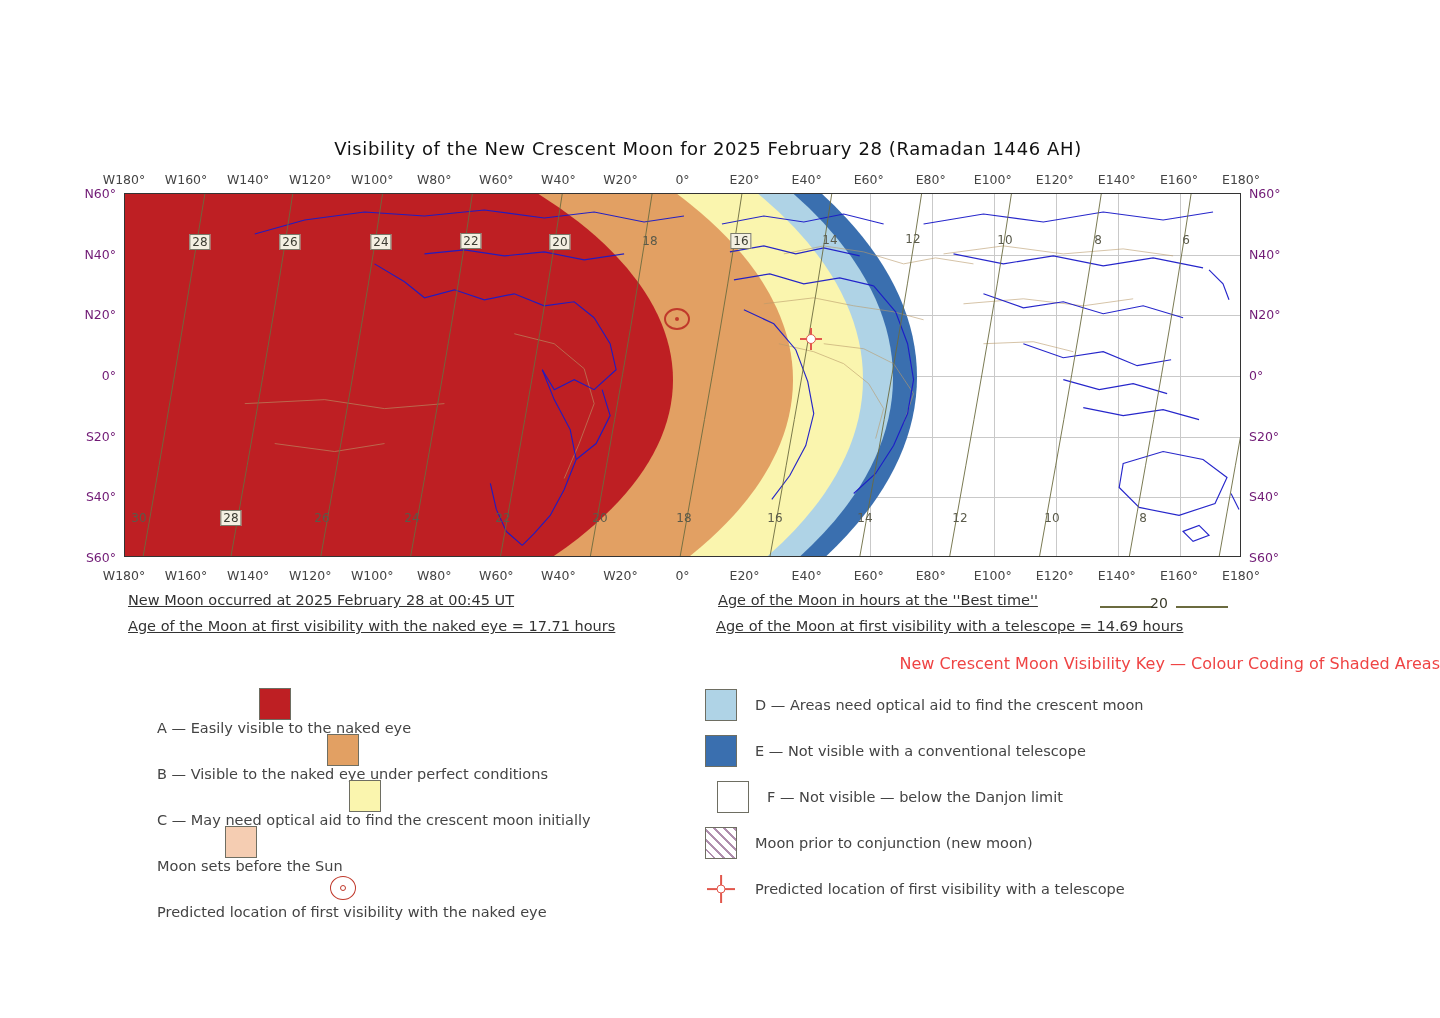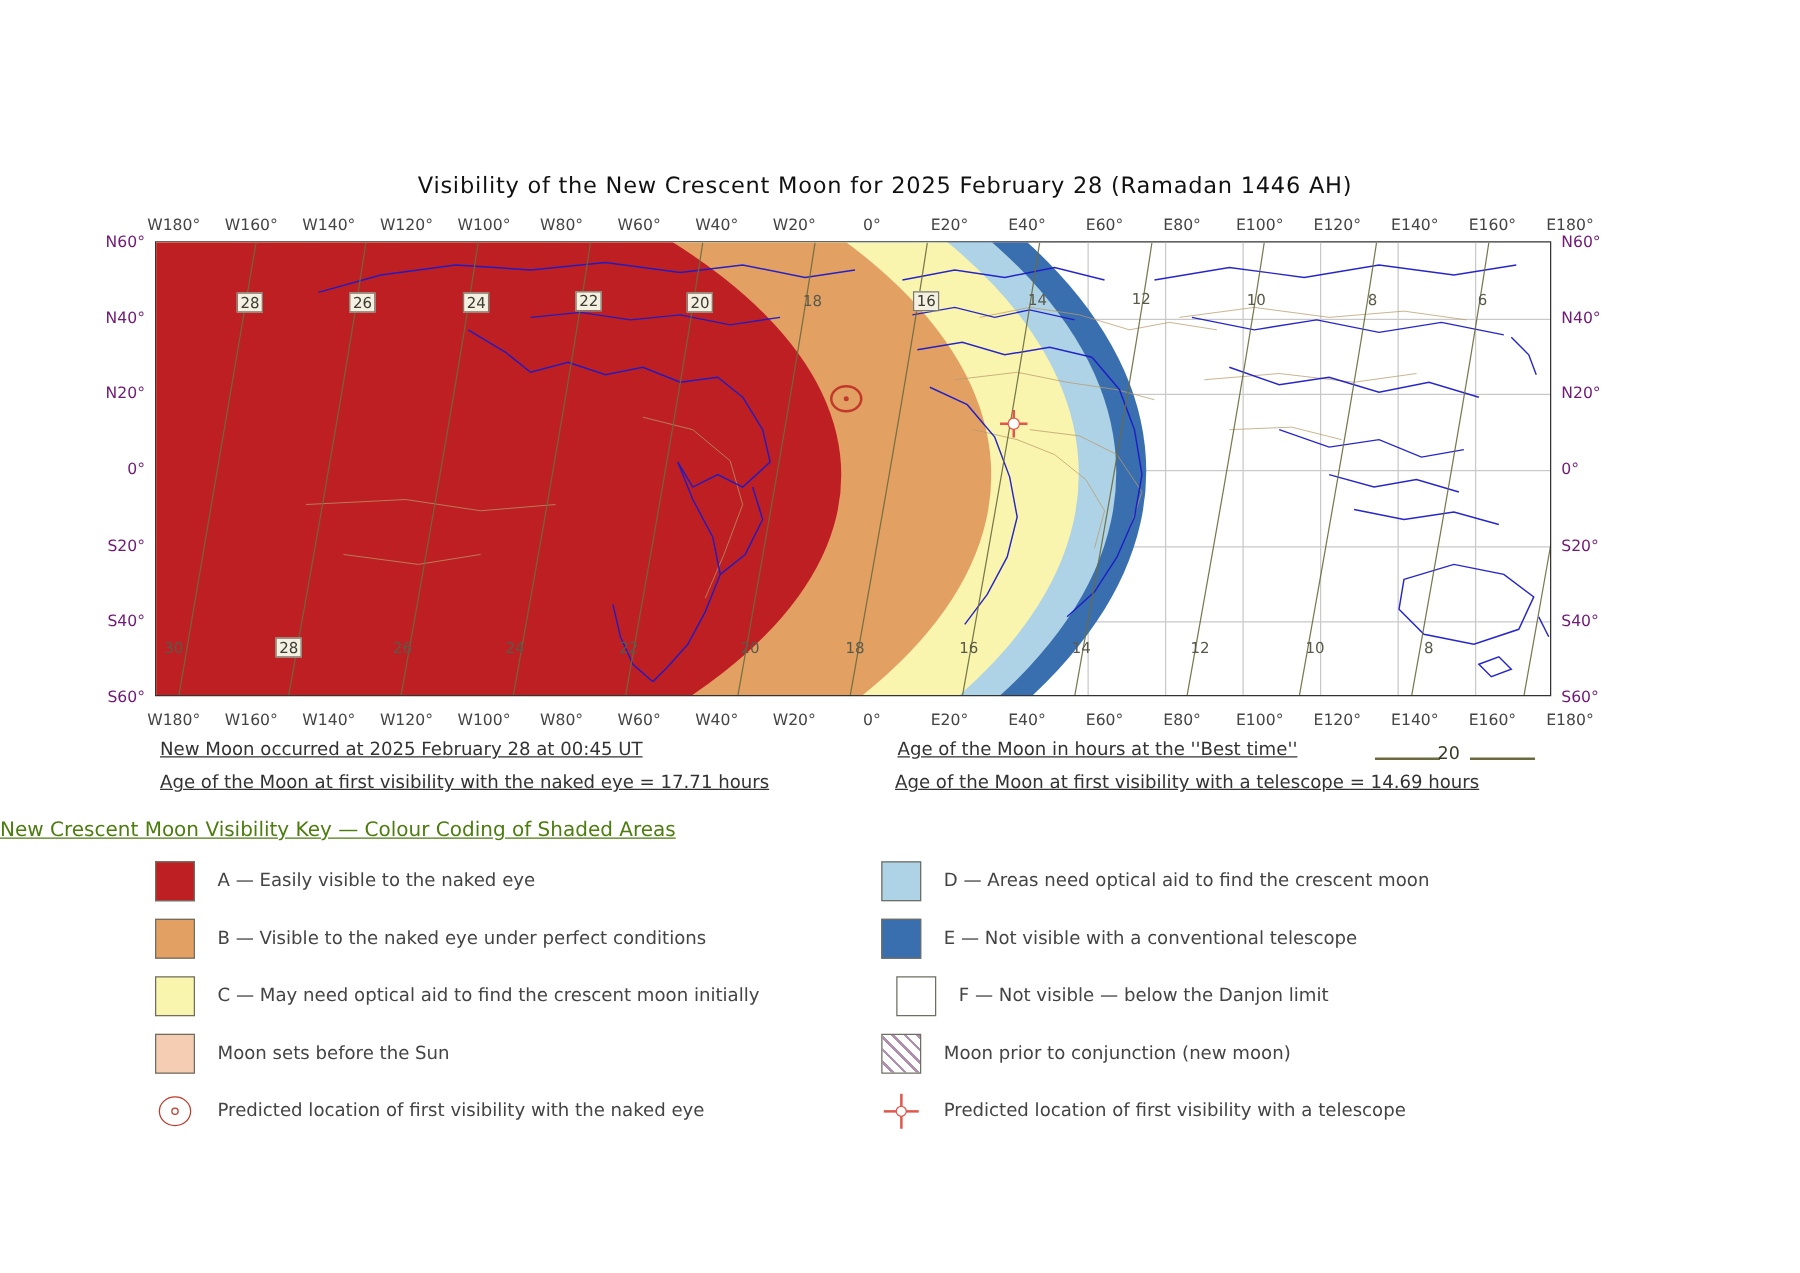--- a/index.html
+++ b/index.html
@@ -6,21 +6,21 @@
   body{width:1440px;height:1018px;font-family:"DejaVu Sans",sans-serif;color:#222;overflow:hidden;}
   .page{position:relative;width:1440px;height:1018px;}
 
   .title{position:absolute;left:0;top:138px;width:1416px;text-align:center;
          font-size:18px;letter-spacing:.6px;color:#111;}
 
   
   .map-wrap{position:absolute;left:124px;top:193px;width:1117px;height:364px;}
   .map-frame{position:absolute;inset:0;border:1px solid #333;box-sizing:border-box;overflow:hidden;background:#fff;}
 
-  .lon-axis{position:absolute;left:124px;width:1117px;height:16px;margin-left:15px;}
+  .lon-axis{position:absolute;left:124px;width:1117px;height:16px;}
   .lon-axis.top{top:172px;}
   .lon-axis.bot{top:568px;}
   .lon-axis span{position:absolute;transform:translateX(-50%);font-size:12.5px;color:#444;white-space:nowrap;}
 
   .lat-axis{position:absolute;width:62px;height:364px;top:193px;}
   .lat-axis.left{left:60px;text-align:right;}
   .lat-axis.right{left:1245px;text-align:left;}
   .lat-axis span{position:absolute;transform:translateY(-50%);font-size:12.5px;color:#701a75;white-space:nowrap;}
   .lat-axis.left span{right:6px;}
   .lat-axis.right span{left:4px;}
@@ -57,24 +57,24 @@
   .n2{left:128px;top:26px;}
   .n3{left:718px;top:0;}
   .n4{left:716px;top:26px;}
   .bestline{position:absolute;left:1100px;top:7px;width:128px;height:14px;}
   .bestline .seg{position:absolute;top:7px;height:1.6px;background:#6b6b3f;}
   .bestline .s1{left:0;width:52px;}
   .bestline .s2{left:76px;width:52px;}
   .bestline .num{position:absolute;left:50px;top:-4px;font-size:14px;color:#3a3a2a;}
 
   
-  .key-title{position:absolute;left:0;top:654px;width:1440px;text-align:left;font-size:16px;color:#4d7c0f;text-decoration:underline;}
+  .key-title{position:absolute;left:0;top:654px;width:1440px;text-align:right;font-size:16px;color:#ef4444;}
   .key{position:absolute;left:0;top:688px;width:1440px;font-size:14.5px;color:#444;}
   .krow{position:absolute;height:34px;display:flex;align-items:center;}
-  .kcol-l{left:124px;}
+  .kcol-l{left:139px;flex-direction:column;}
   .kcol-r{left:705px;}
   .swatch{width:32px;height:32px;border:1px solid #6e6e62;box-sizing:border-box;flex:0 0 auto;}
   .klabel{margin-left:18px;white-space:nowrap;}
   .kcol-r .klabel{margin-left:18px;}
 
   .sw-hatch{background:
      repeating-linear-gradient(45deg,#fff 0 5px,#b08fae 5px 7px);
      border:1px solid #6e6e62;}
   .sym-eye{position:relative;width:32px;height:32px;flex:0 0 auto;}
   .sym-eye .o{position:absolute;left:50%;top:50%;width:26px;height:24px;border:1.6px solid #c0392b;border-radius:50%;transform:translate(-50%,-50%);box-sizing:border-box;}

